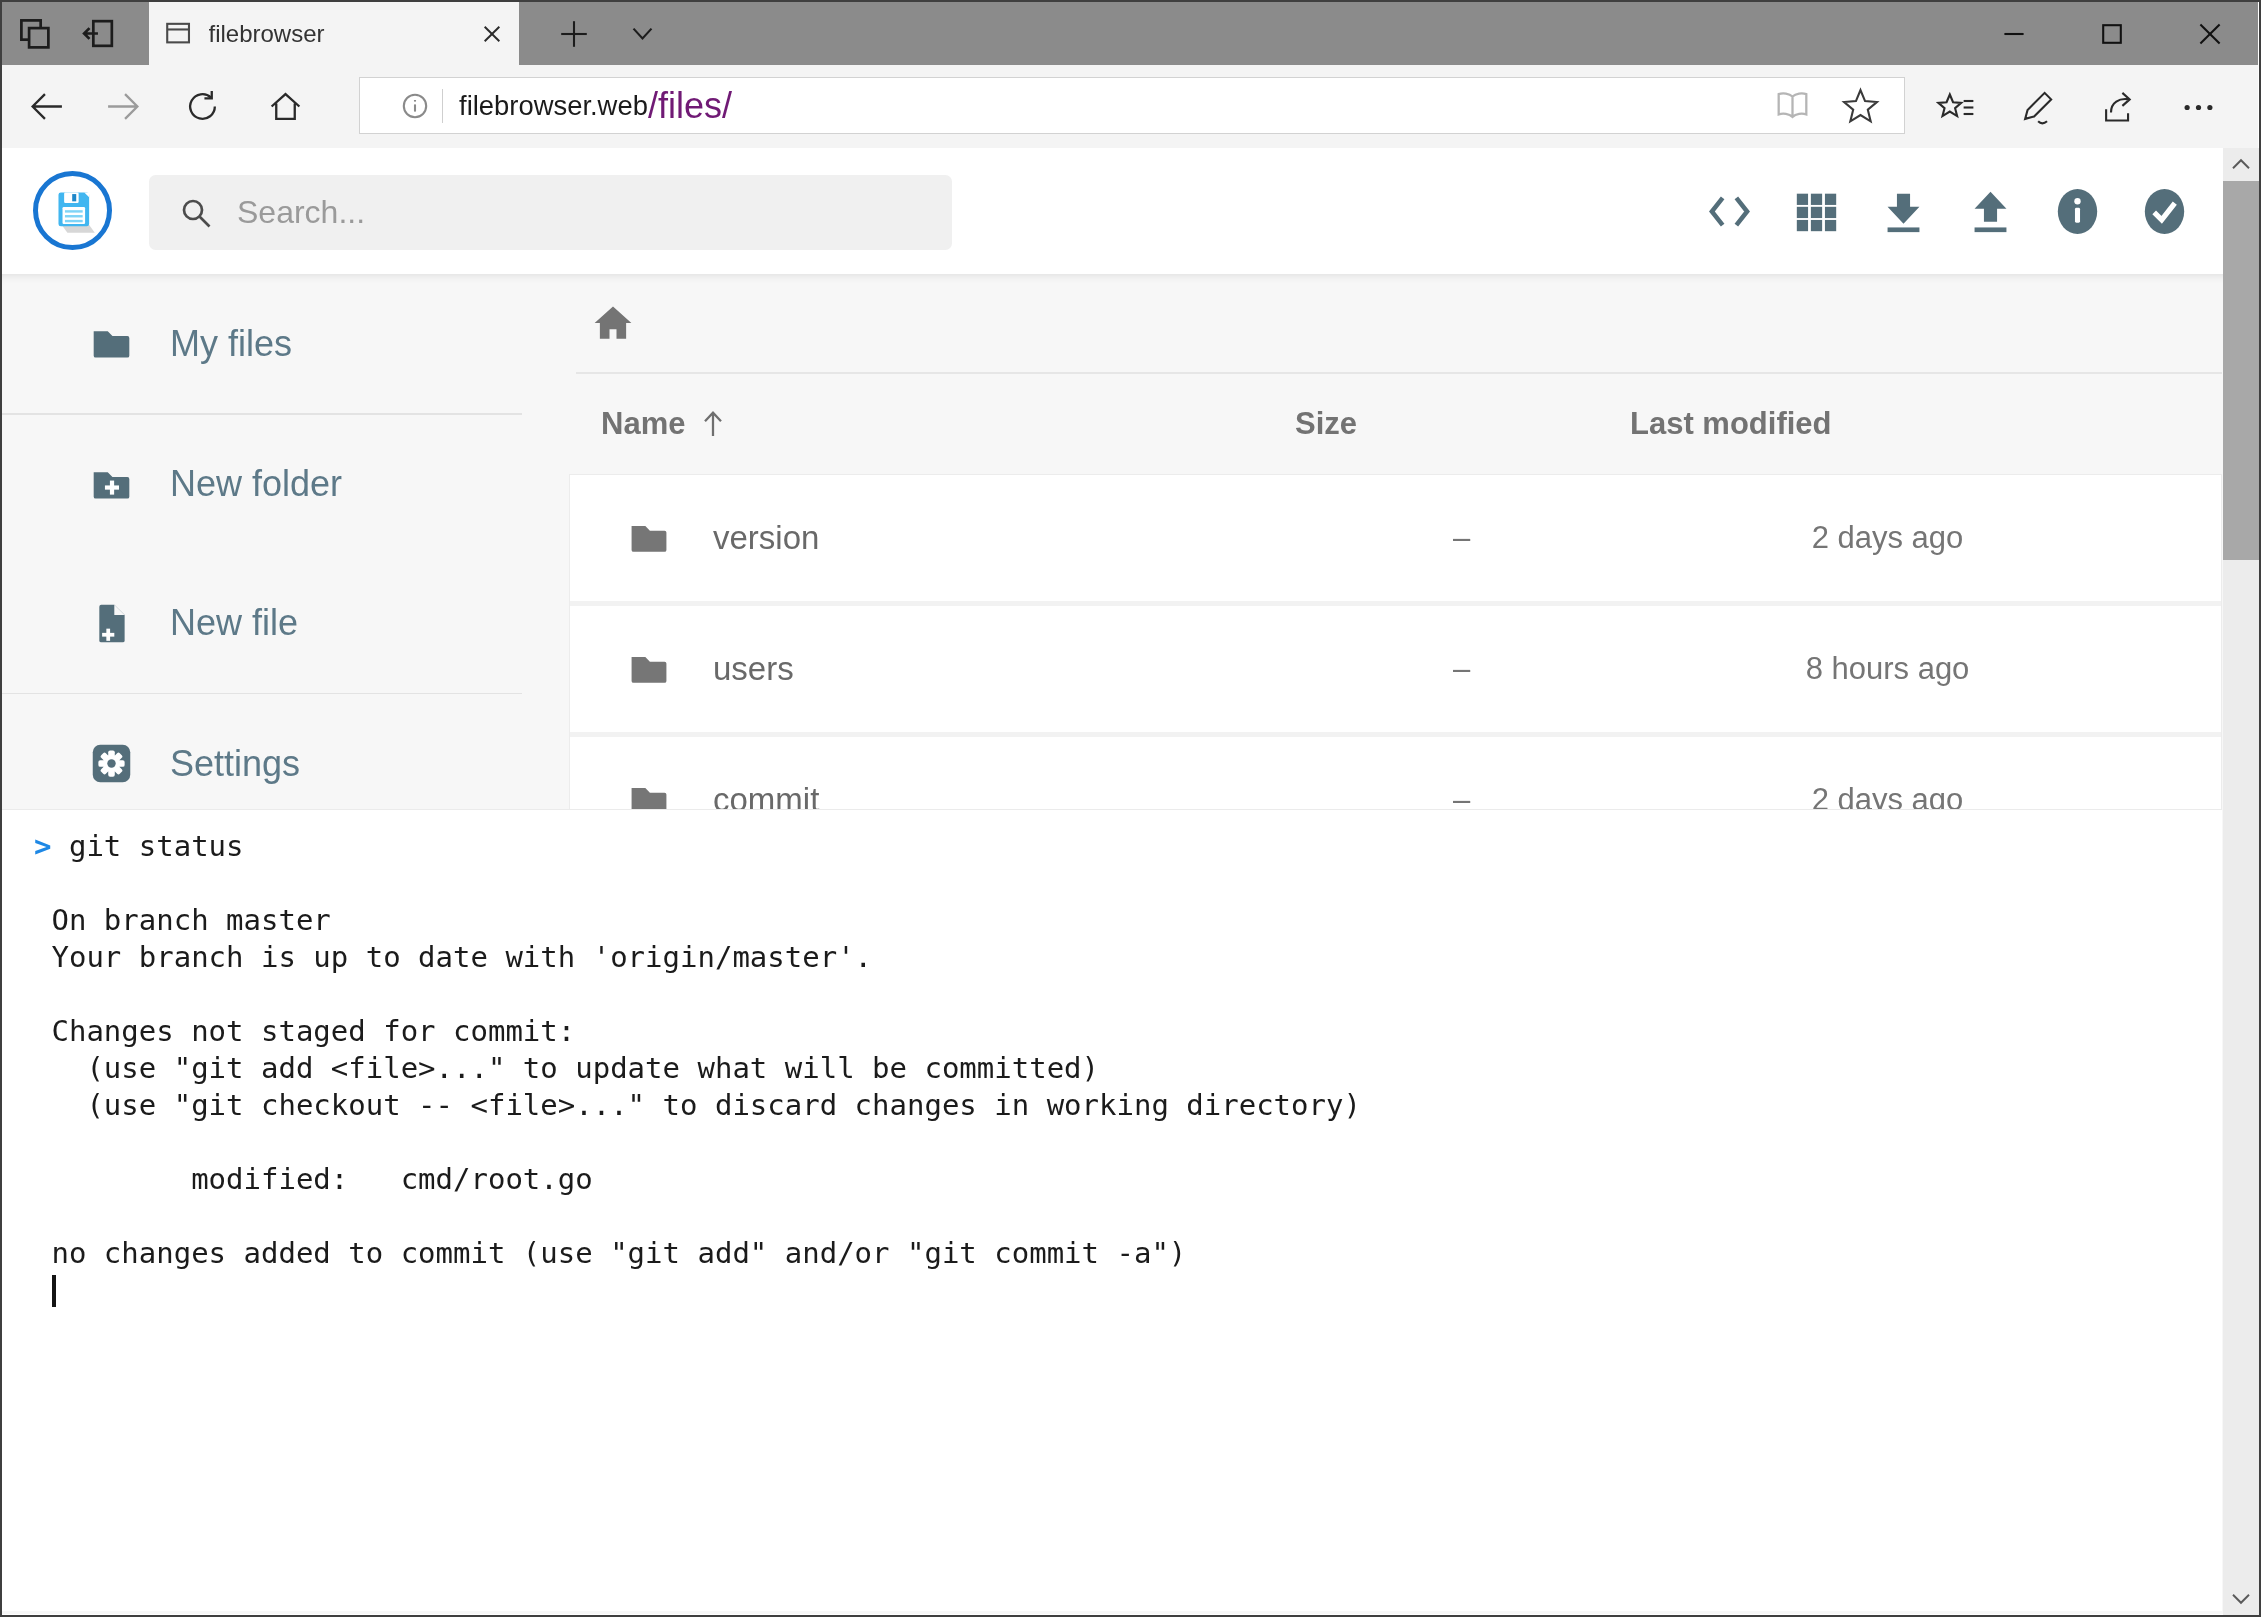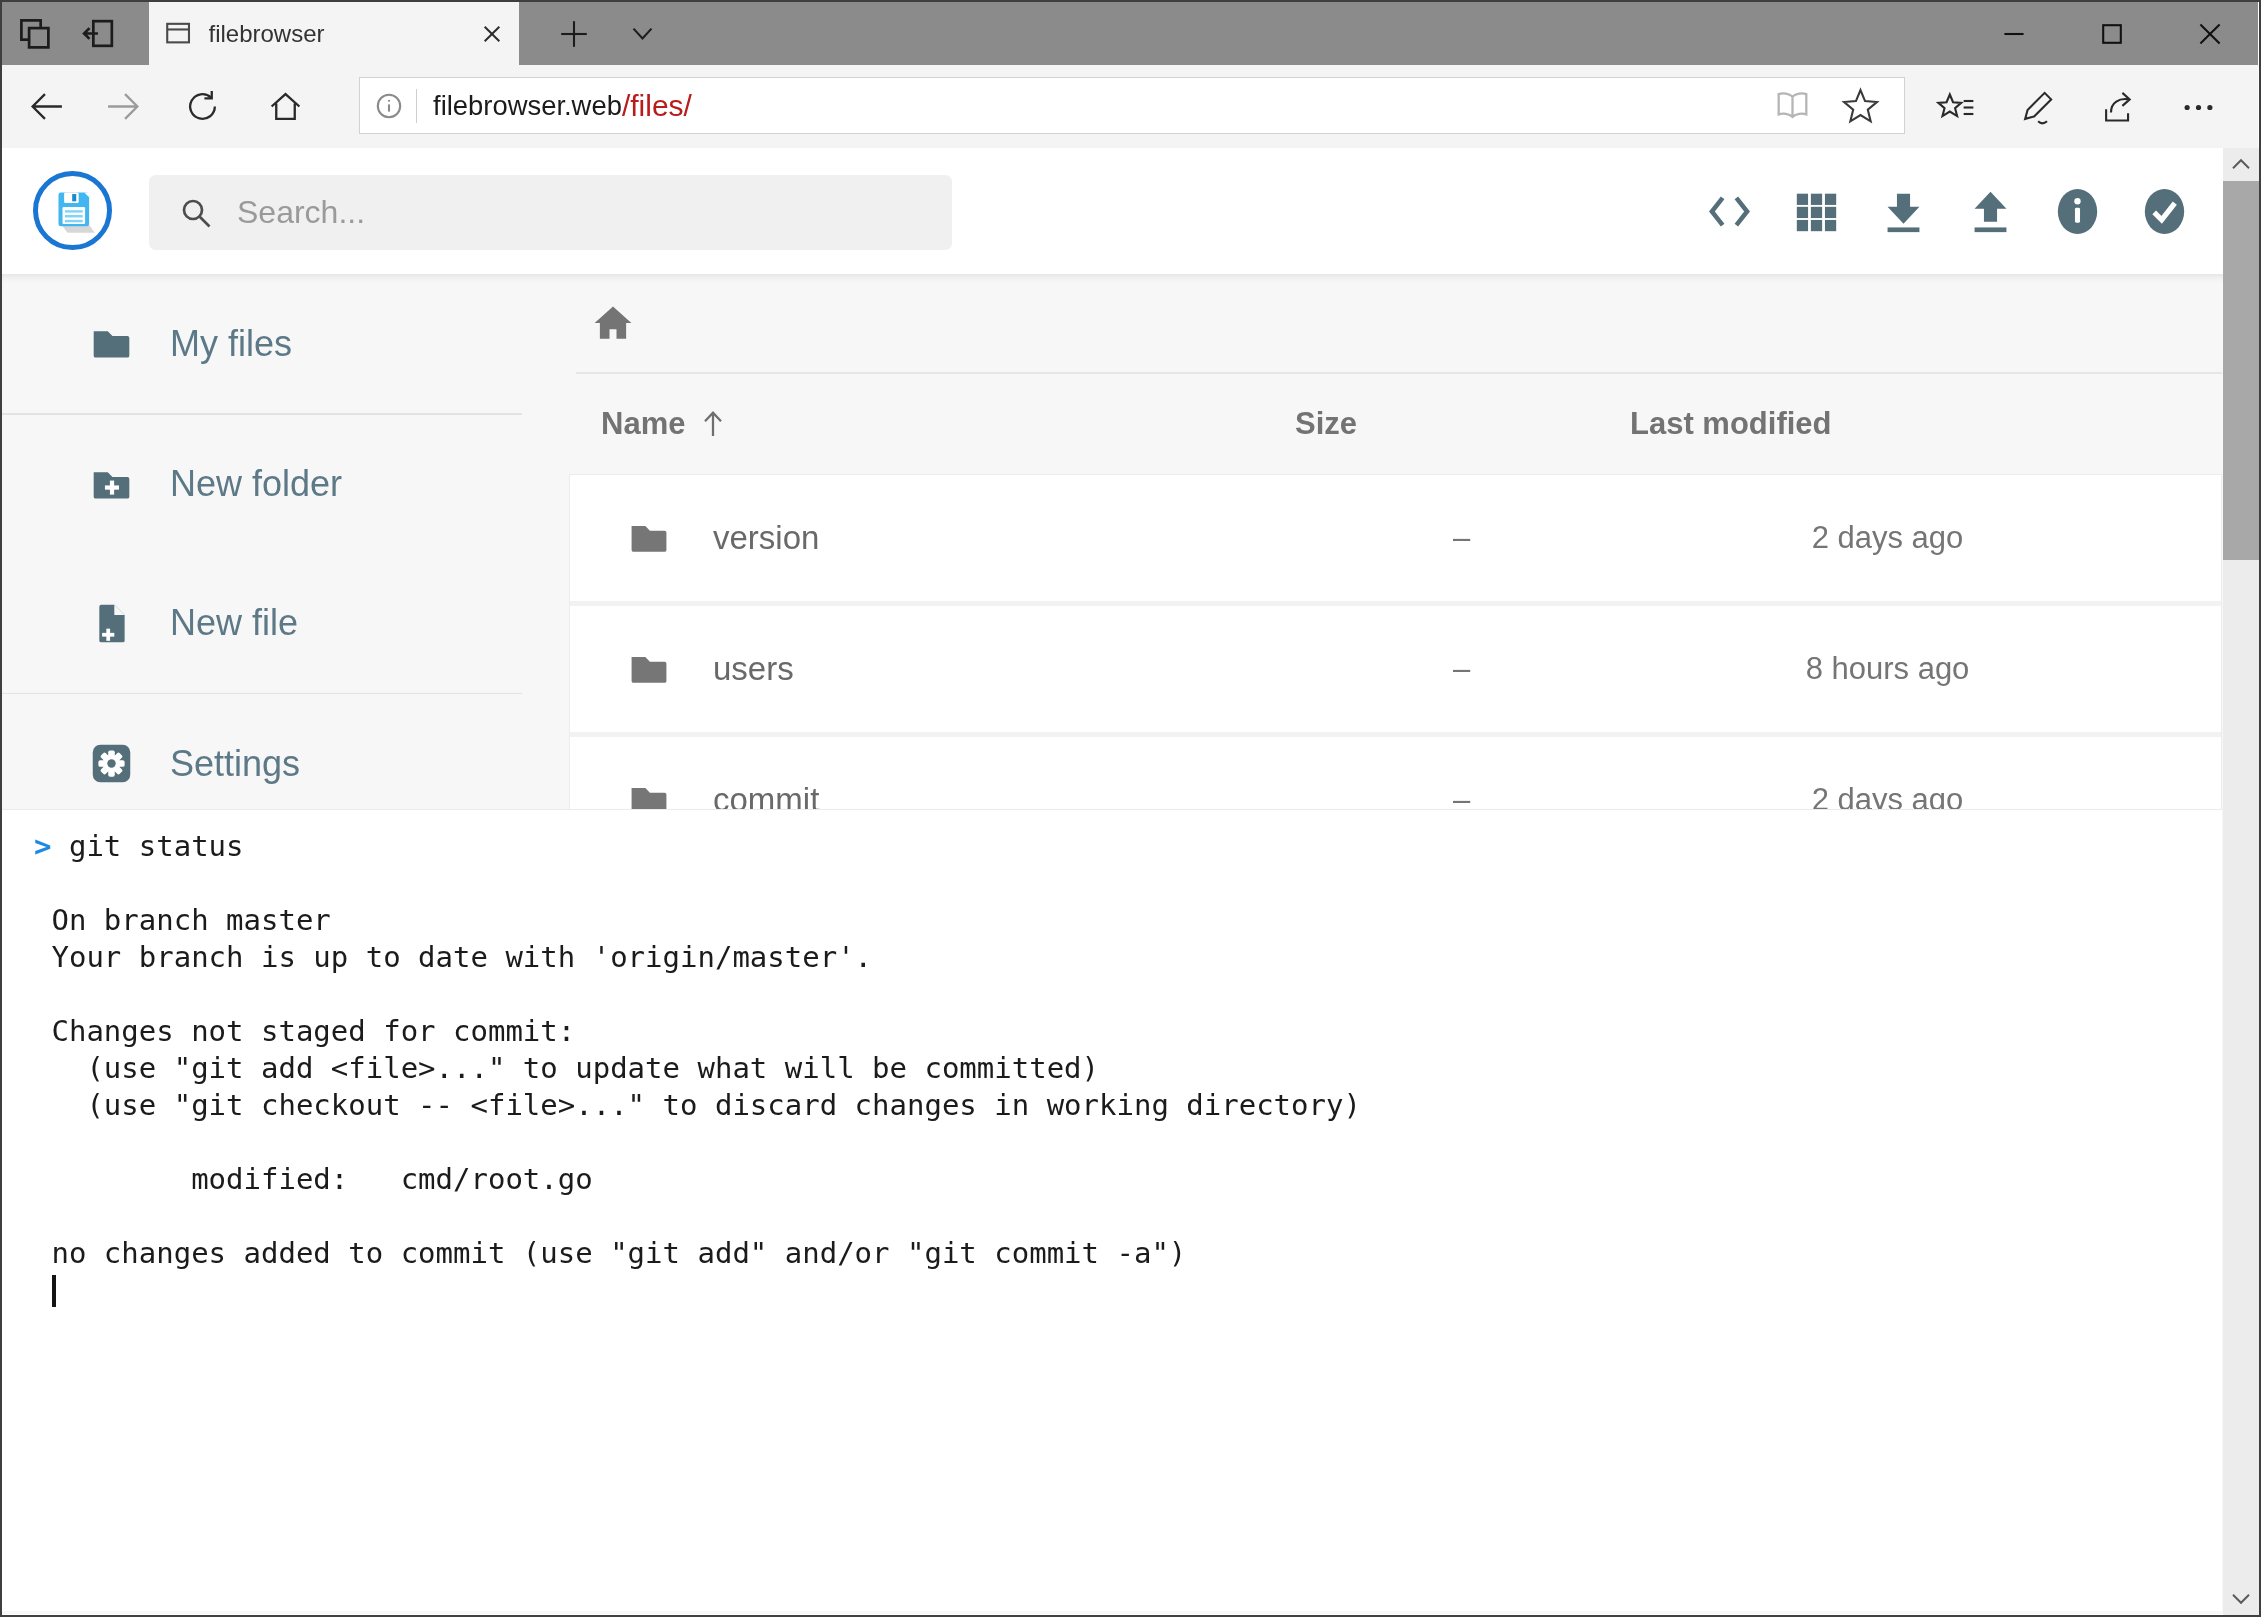--- a/index.html
+++ b/index.html
@@ -13,25 +13,25 @@
   .tab{position:absolute;left:135px;top:0;width:370px;height:63px;background:#f4f4f4;display:flex;align-items:center;padding:0 14.5px;box-sizing:border-box;margin-left:12px;}
   .tab-title{font-size:24px;color:#333;margin-left:16px;flex:1;white-space:nowrap;overflow:hidden;}
   .after-tab{position:absolute;left:537px;top:0;height:63px;display:flex;align-items:center;}
   .newtab,.tablist{width:69px;height:63px;display:flex;align-items:center;justify-content:center;}
   .win-controls{position:absolute;right:0;top:0;height:63px;display:flex;}
   .win-btn{width:98px;height:63px;display:flex;align-items:center;justify-content:center;}
 
   
   .toolbar{position:absolute;left:0;top:63px;width:2256px;height:83px;background:#f4f4f4;}
   .nav-btn{position:absolute;top:22.6px;width:37px;height:37px;}
-  .urlfield{position:absolute;left:357px;top:12px;width:1546px;height:57px;background:#fff;border:0.8px solid #d2d2d2;box-sizing:border-box;display:flex;align-items:center;}
+  .urlfield{position:absolute;left:357px;top:12px;width:1546px;height:57px;background:#fff;border:0.8px solid #d2d2d2;box-sizing:border-box;display:flex;align-items:center;padding-left:26px;}
   .url-info{margin:0 11.3px 0 13px;}
   .url-sep{width:0.8px;height:34px;background:#cfcfcf;margin-right:16px;}
   .url-host{font-size:27.4px;color:#1b1b1b;}
-  .url-path{font-size:30px;color:#b91c1c;}
+  .url-path{font-size:36px;color:#701a75;}
   .url-right{position:absolute;right:24px;top:0;height:55px;display:flex;align-items:center;gap:29px;}
   .bar-right{position:absolute;right:40px;top:22.6px;display:flex;gap:42px;align-items:center;}
 
   
   .appheader{position:absolute;left:0;top:146px;width:2256px;height:126px;background:#fff;}
   .logo{position:absolute;left:31px;top:170px;width:79px;height:79px;border-radius:50%;border:5.7px solid #1976d2;box-sizing:border-box;background:#fff;display:flex;align-items:center;justify-content:center;top:23.4px;}
   .searchbox{position:absolute;left:147px;top:27.4px;width:803px;height:75px;background:#f0f0f0;border-radius:6.5px;display:flex;align-items:center;}
   .searchbox input{border:none;background:transparent;outline:none;font-size:32px;color:#444;flex:1;font-family:"Liberation Sans",sans-serif;}
   .searchbox input::placeholder{color:#9a9a9a;}
   .search-ic{margin:0 21px 0 29px;}

